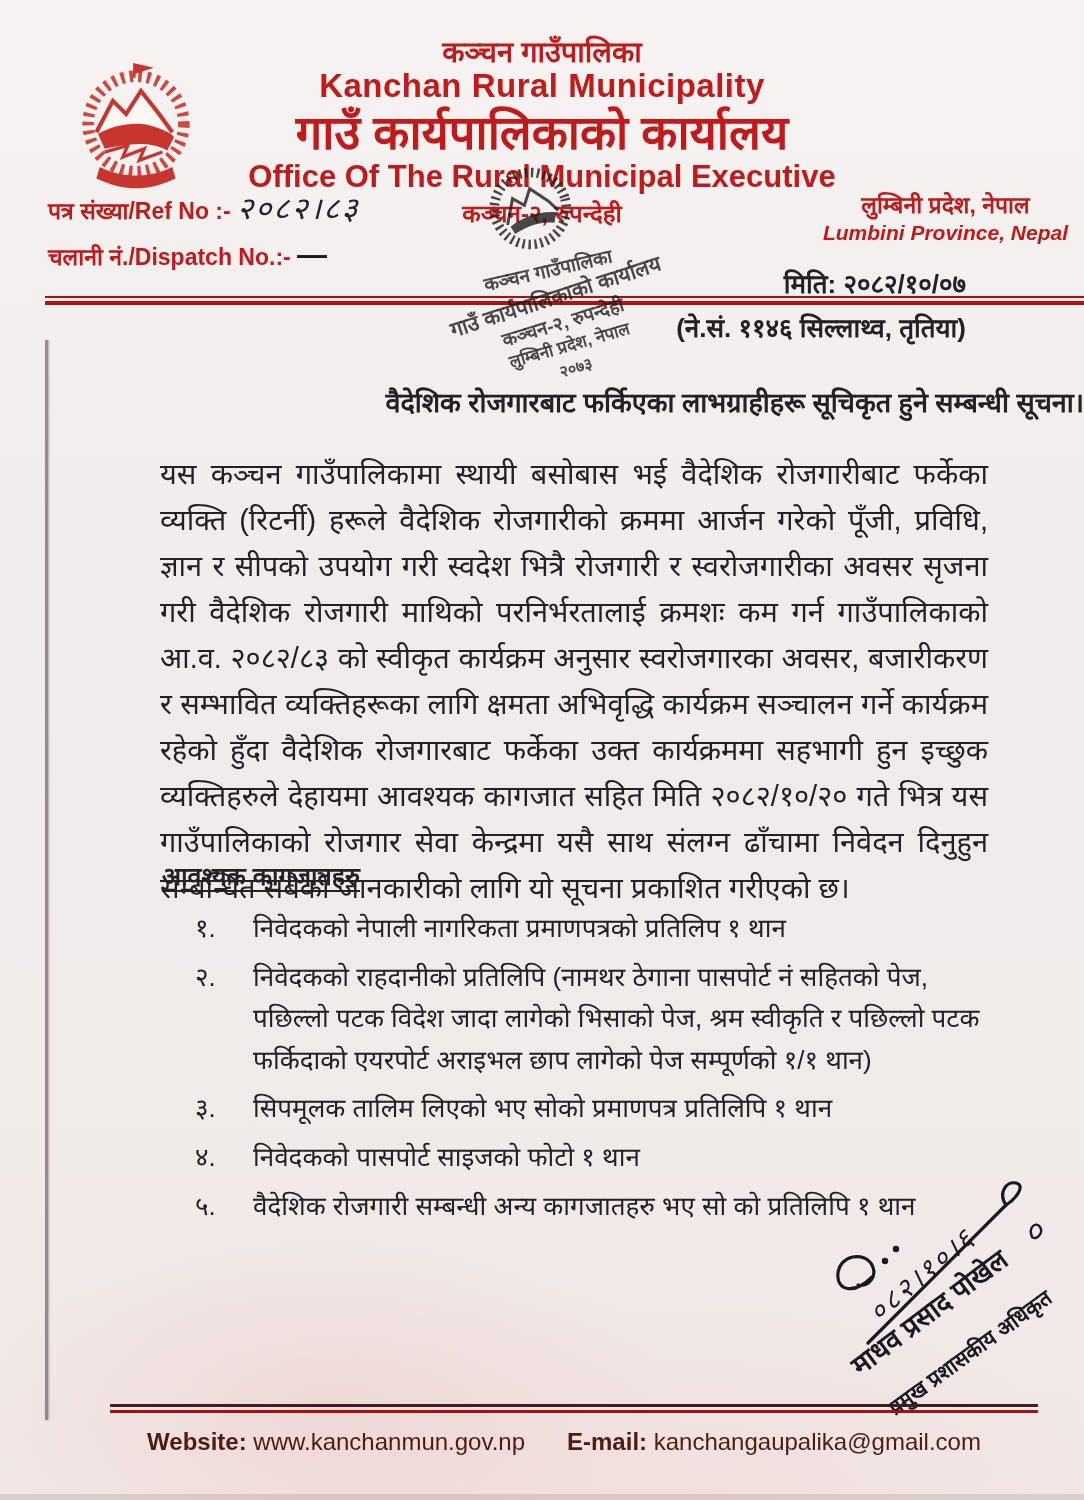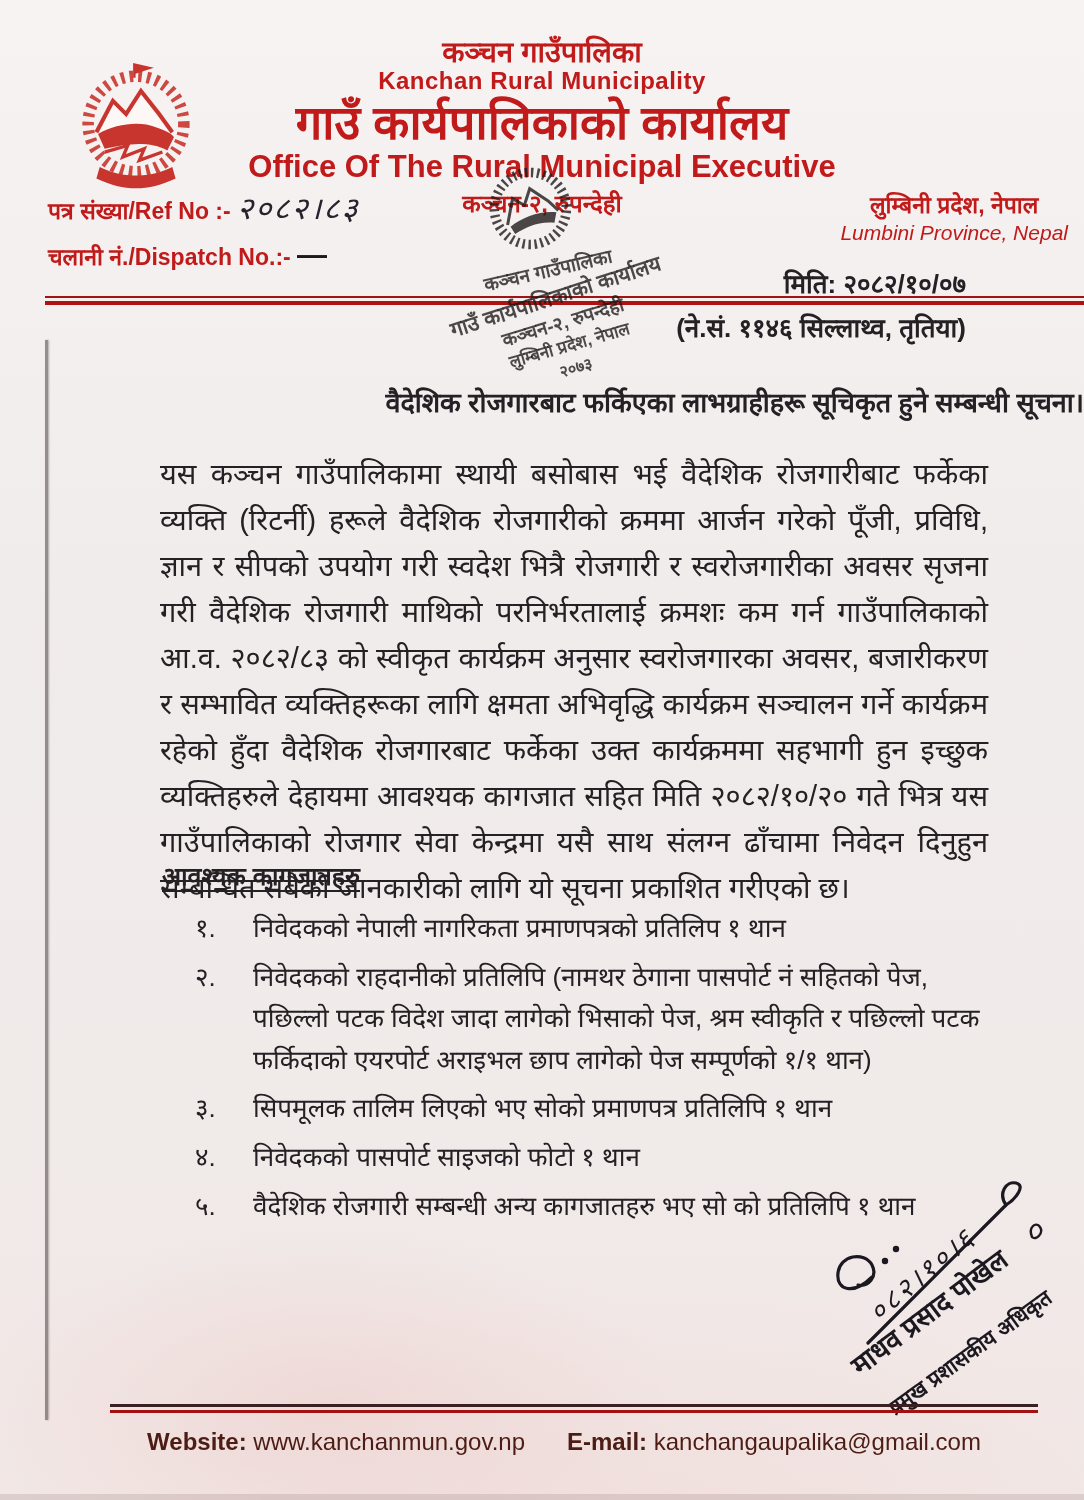--- a/index.html
+++ b/index.html
@@ -10,33 +10,33 @@
     background:
       radial-gradient(ellipse 500px 260px at 30% 94%, rgba(236,205,202,.55), rgba(236,205,202,0) 70%),
       radial-gradient(ellipse 700px 300px at 60% 100%, rgba(240,216,214,.5), rgba(240,216,214,0) 70%),
       linear-gradient(180deg,#f6f3f2 0%,#f1ecec 40%,#f0eae9 78%,#f2e7e5 100%);
     color:#211c1e;
   }
   
   .emblem { position:absolute; left:52px; top:58px; }
   .hdr { position:absolute; left:0; top:36px; width:100%; text-align:center; line-height:1.12; }
   .hdr .np-small { font-size:29px; font-weight:bold; color:#c01a1a; }
-  .hdr .en-small { font-size:24px; font-weight:bold; color:#c01a1a; letter-spacing:.5px; }
+  .hdr .en-small { font-size:33px; font-weight:bold; color:#c01a1a; letter-spacing:.5px; }
   .hdr .np-big   { font-size:47px; font-weight:bold; color:#c01a1a; margin-top:2px; }
   .hdr .en-big   { font-size:31px; font-weight:bold; color:#c01a1a; }
   .hdr .addr-np  { font-size:24px; font-weight:bold; color:#c01a1a; margin-top:6px; }
   .hdr .addr-en  { font-size:23px; font-weight:bold; color:#c01a1a; }
   .meta-left { position:absolute; left:48px; top:186px; font-size:23px; font-weight:bold; color:#c01a1a; }
   .meta-left .row { margin-bottom:18px; height:34px; }
   .hand { font-family:"DejaVu Serif", serif; font-style:italic; font-weight:normal;
           color:#28222c; font-size:31px; letter-spacing:2px; }
   .dash { color:#1d1a1e; font-weight:bold; font-size:30px; letter-spacing:-2px; }
   .meta-right { position:absolute; right:16px; top:192px; text-align:center; line-height:1.2; }
   .meta-right .np { font-size:23px; font-weight:bold; color:#c01a1a; }
-  .meta-right .en { font-size:21px; font-weight:normal; font-style:italic; color:#c01a1a; }
+  .meta-right .en { font-size:21px; font-weight:bold; font-style:italic; color:#c01a1a; }
   .rule-top { position:absolute; left:45px; right:0; top:296px; height:10px;
               border-top:2px solid #a31212; }
   .rule-top::after { content:""; display:block; margin-top:3px; height:4px; background:#b01212; }
   
   .stamp { position:absolute; left:418px; top:158px; width:260px; text-align:center;
            transform:rotate(-16deg); color:rgba(28,24,24,.78); pointer-events:none; }
   .stamp .sline { font-size:19px; font-weight:bold; line-height:1.35; white-space:nowrap; }
   .stamp .s1 { transform:rotate(3deg); }
   .stamp .s2 { font-size:21px; transform:rotate(-2deg); }
   .stamp .s3 { transform:rotate(-1deg); }

